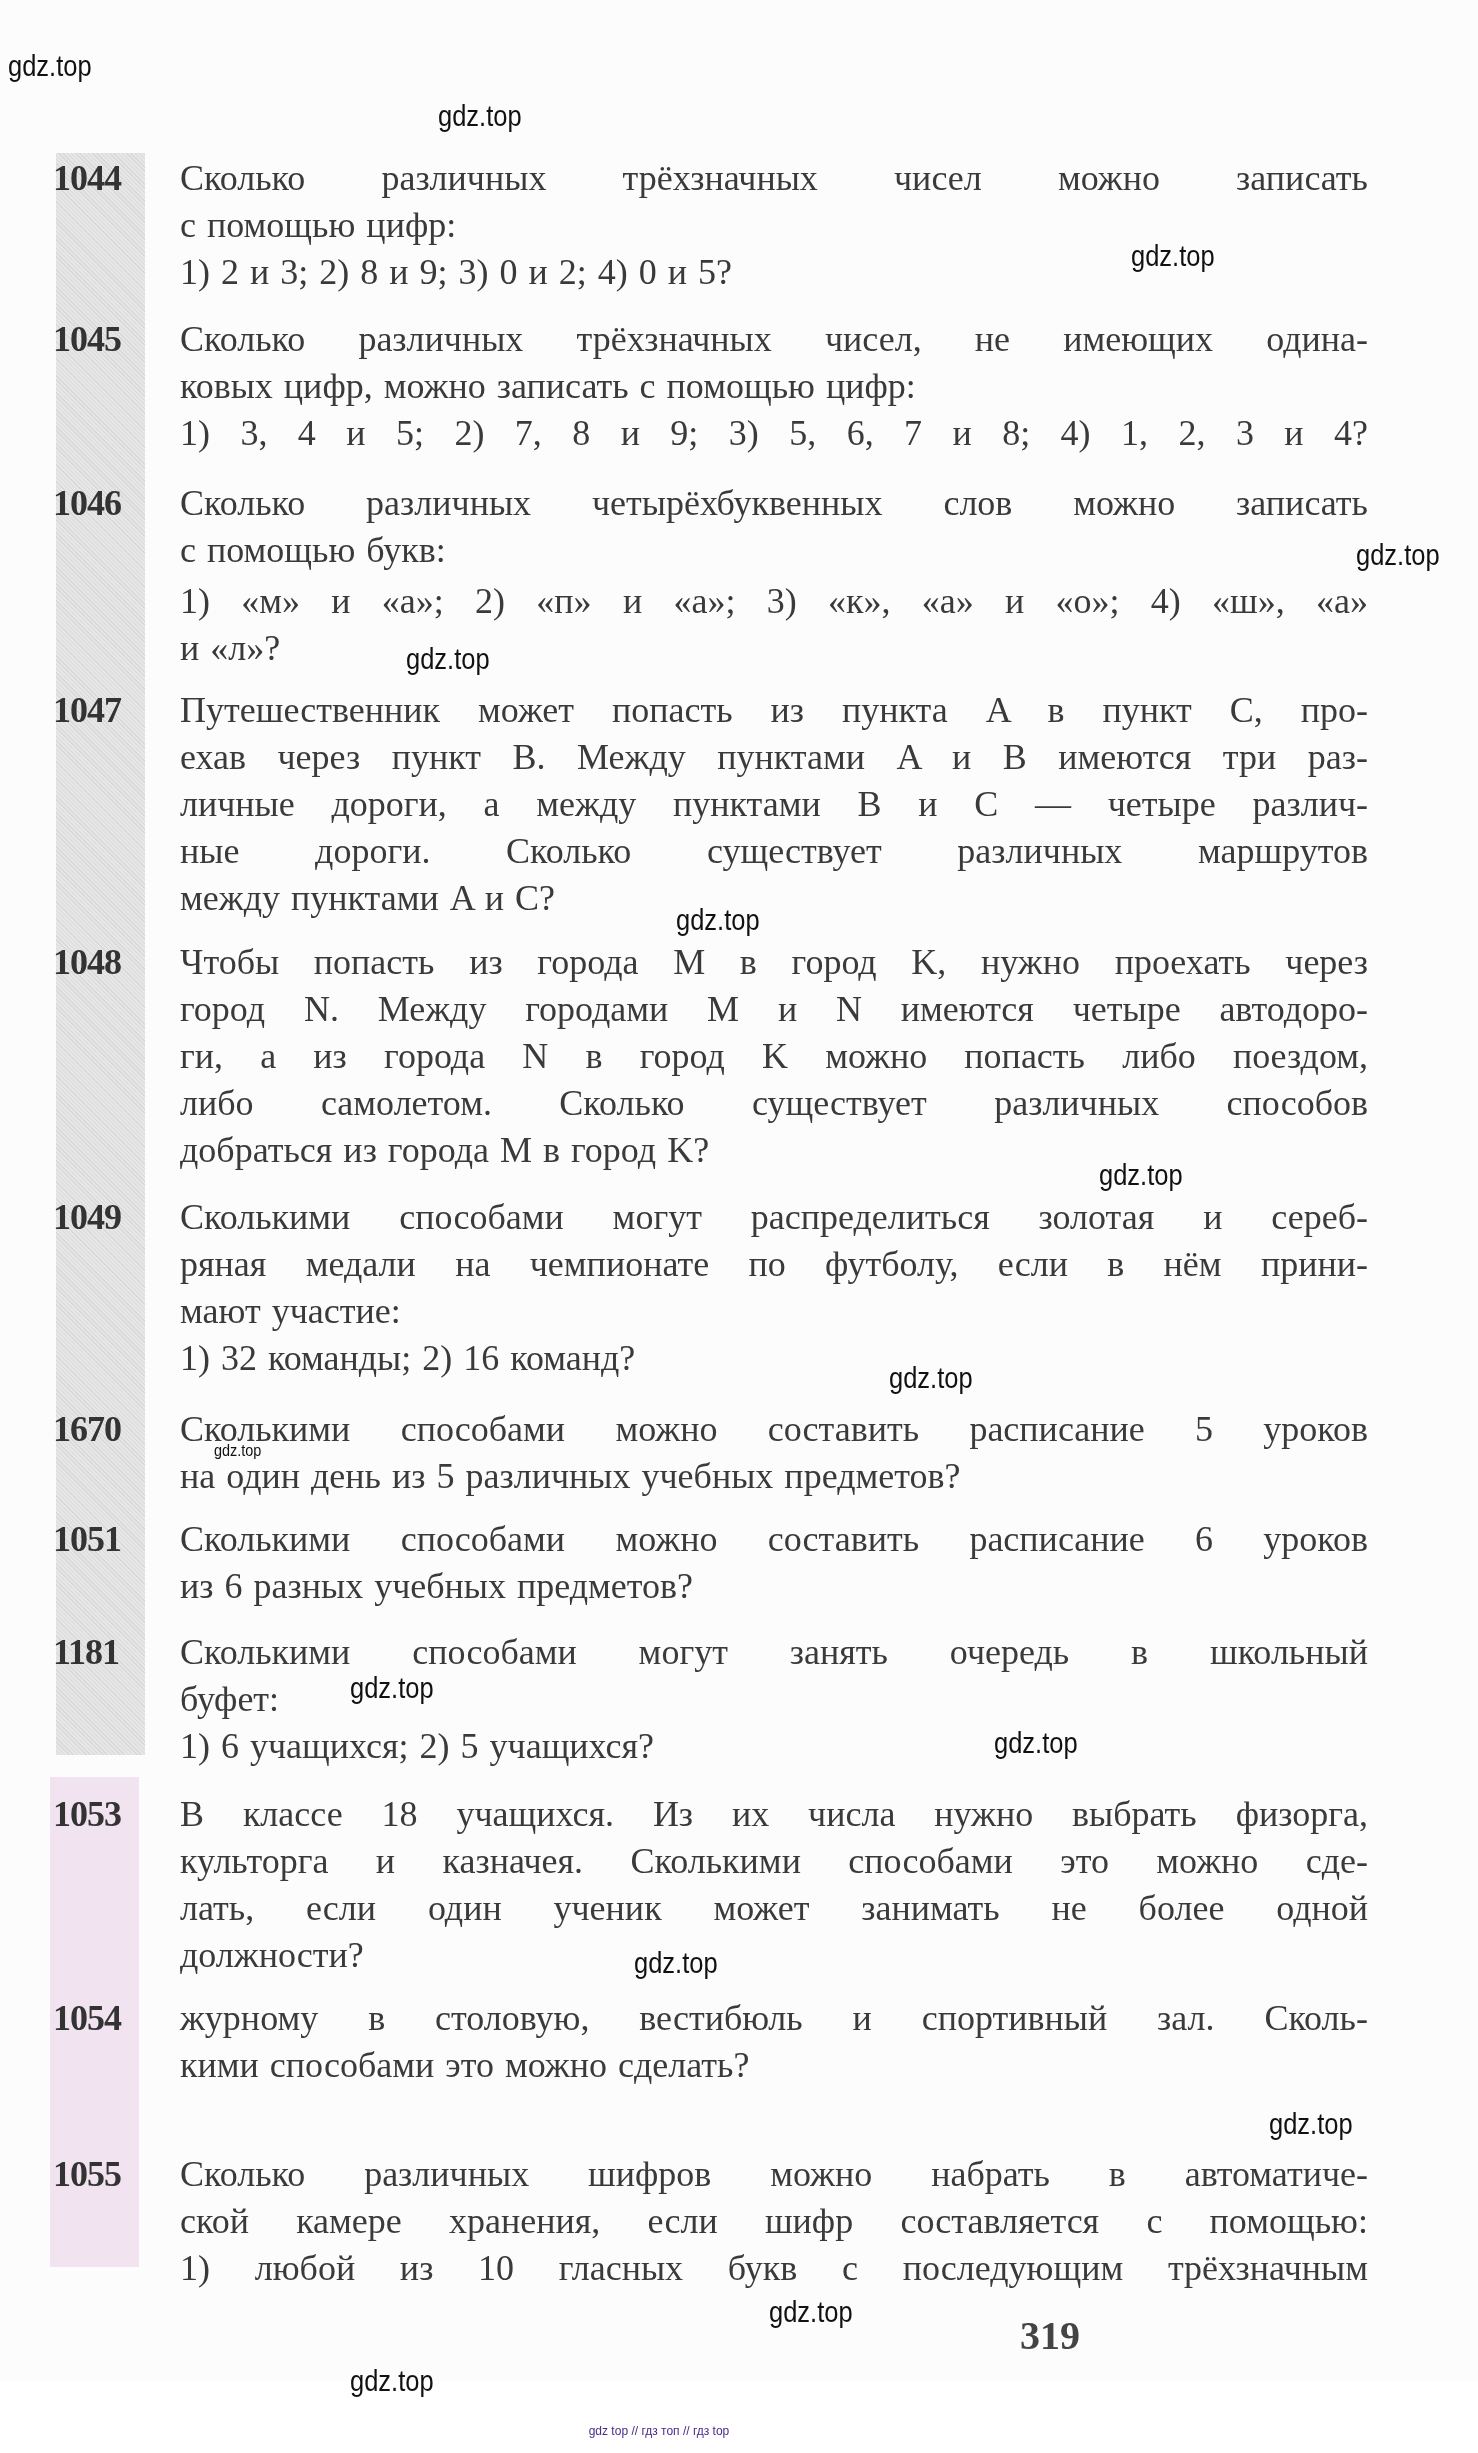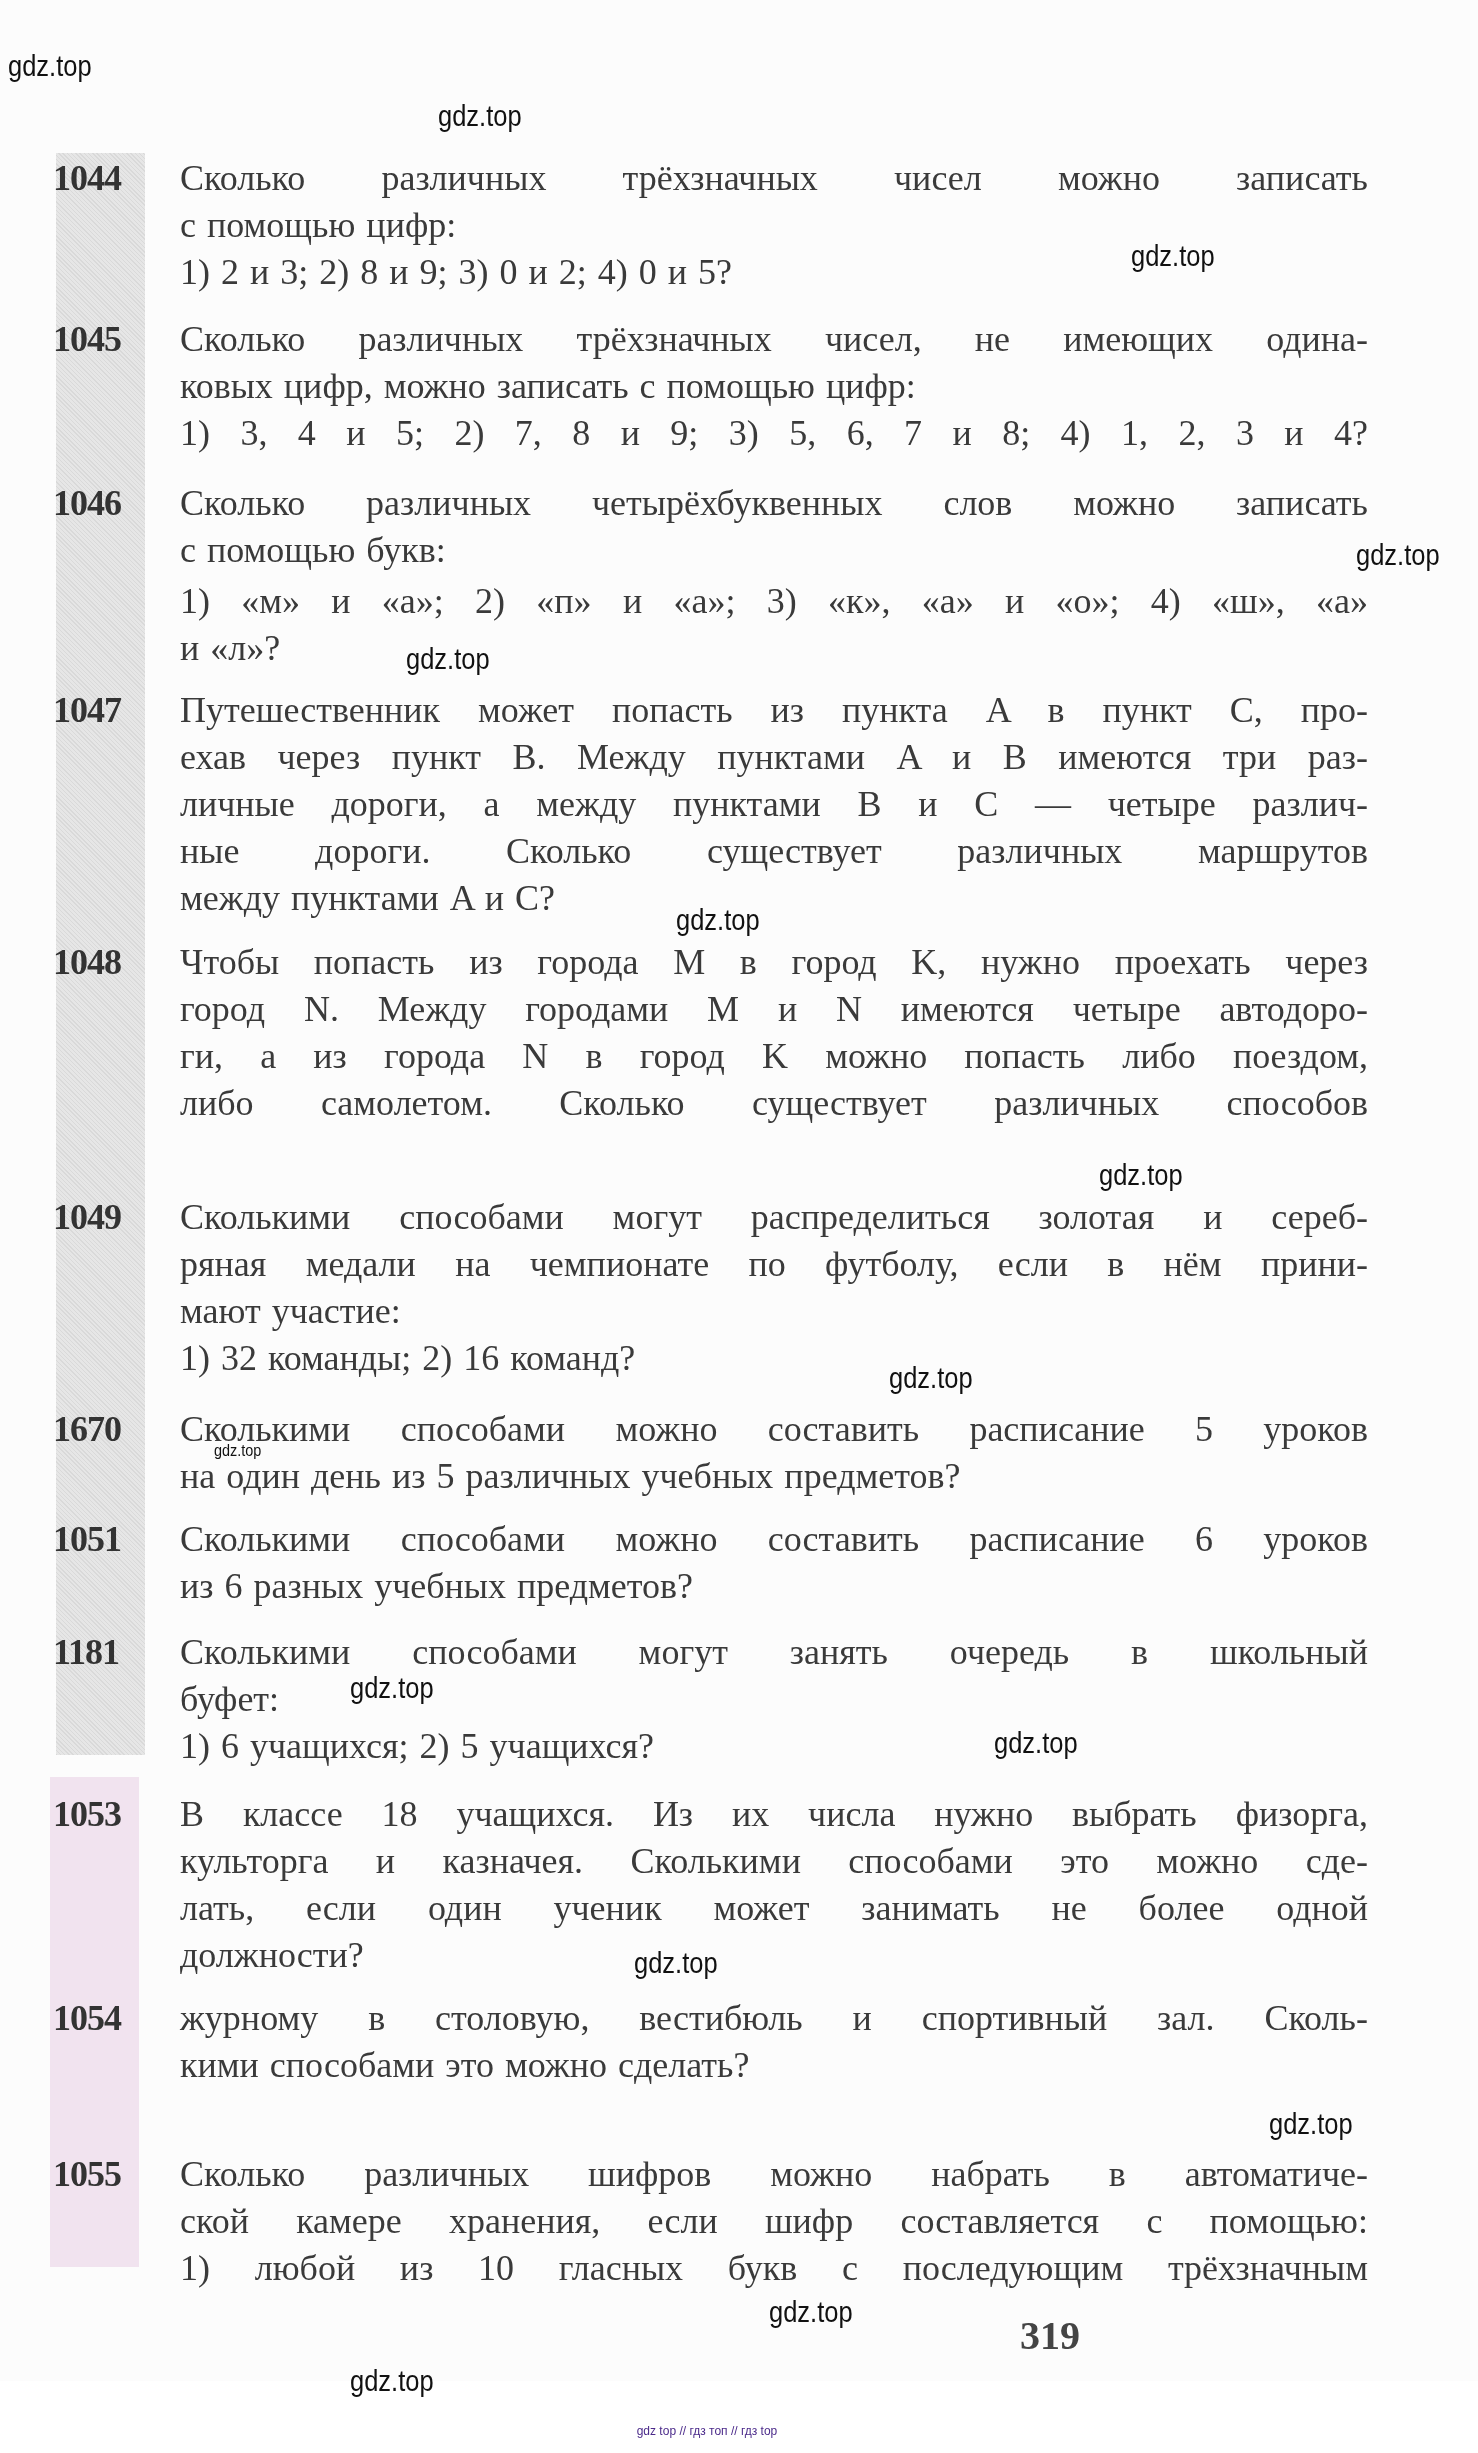--- a/index.html
+++ b/index.html
@@ -46,21 +46,21 @@
     font-size:30px; color:#111; transform:scaleX(0.85); transform-origin:left center;
     line-height:30px;
   }
   .wm.small { font-size:17px; }
   .page-num {
     position:absolute; left:1020px; top:2312px;
     font-weight:bold; font-size:40px; color:#444;
   }
   .footer {
     position:absolute; left:0; top:2424px; width:1318px; text-align:center;
-    font-family:"Liberation Sans", sans-serif; font-size:12px; color:#4b2a8a;margin-left:48px;
+    font-family:"Liberation Sans", sans-serif; font-size:12px; color:#4b2a8a;
   }
 </style>
 </head>
 <body>
 
 <div class="top-banner">Ищите нас по запросу ГДЗ ТОП</div>
 
 <div class="page" style="top:0;">
   <div class="strip-gray"></div>
   <div class="strip-pink"></div>
@@ -104,20 +104,21 @@
     </div>
   </div>
 
   <div class="problem" style="top:938px;">
     <div class="pnum">1048</div>
     <div class="ptext">
       <span class="line">Чтобы попасть из города M в город K, нужно проехать через</span>
       <span class="line">город N. Между городами M и N имеются четыре автодоро-</span>
       <span class="line">ги, а из города N в город K можно попасть либо поездом,</span>
       <span class="line">либо самолетом. Сколько существует различных способов</span>
+      <span class="line last">добраться из города M в город K?</span>
     </div>
   </div>
 
   <div class="problem" style="top:1193px;">
     <div class="pnum">1049</div>
     <div class="ptext">
       <span class="line">Сколькими способами могут распределиться золотая и сереб-</span>
       <span class="line">ряная медали на чемпионате по футболу, если в нём прини-</span>
       <span class="line last">мают участие:</span>
       <span class="line last">1) 32 команды;  2) 16 команд?</span>

